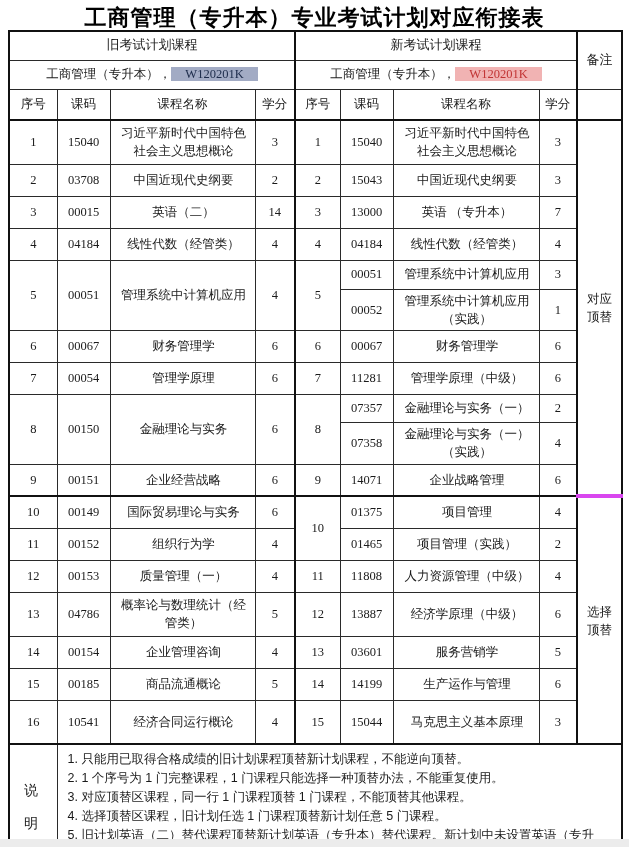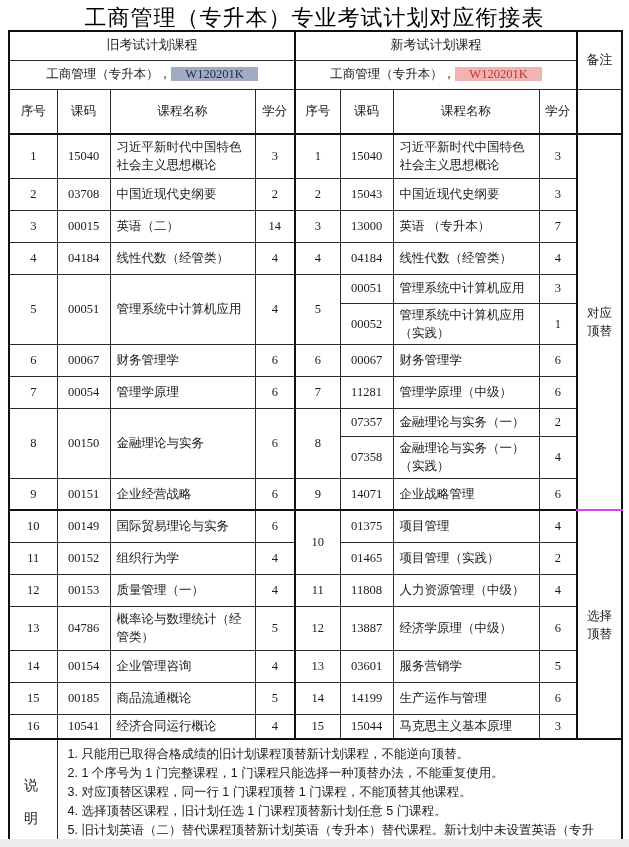--- a/index.html
+++ b/index.html
@@ -3,38 +3,38 @@
 <meta charset="utf-8">
 <style>
   * { box-sizing: border-box; }
   html,body { margin:0; padding:0; }
   body {
     width:629px; height:847px; background:#ffffff; position:relative;
     font-family:"Liberation Serif","DejaVu Serif",serif; color:#1a1a1a;
     overflow:hidden;
   }
   .page-title {
-    text-align:center; font-size:22px; font-weight:400; letter-spacing:1px;
+    text-align:center; font-size:22px; font-weight:700; letter-spacing:1px;
     padding-top:3px; height:30px; color:#000;
   }
   table.main {
     border-collapse:collapse; table-layout:fixed;
     width:613px; margin:0 0 0 8px;
     border:2px solid #111;
   }
   td {
     border:1px solid #2a2a2a; font-size:12.5px; text-align:center;
     vertical-align:middle; padding:2px 3px; line-height:1.45;
     overflow:hidden;
   }
-  td.name { text-align:left; padding-left:6px; padding-right:4px; }
+  td.name { text-align:center; padding-left:6px; padding-right:4px; }
   td.sec-h { font-size:13px;margin-top:15px; }
   td.mid { border-left:2px solid #111; }
   td.remark { border-left:2px solid #111; }
-  td.thick-b { border-bottom:2px solid #d946ef; }
+  td.thick-b { border-bottom:4px solid #d946ef; }
   tr.thick-b-row td { border-bottom:2px solid #111; }
   .hl { padding:0 14px; }
   .hl-old { background:#a2abc4; color:#1c2b4a; }
   .hl-new { background:#f1b3b3; color:#c13434; }
   td.notes-label {
     border-top:2px solid #111; font-size:14px;
     font-family:"Liberation Sans","DejaVu Sans",sans-serif;
     padding:0 14px; line-height:2.4; word-break:break-all; letter-spacing:8px;
   }
   td.notes-body {
@@ -70,21 +70,21 @@
     <td colspan="4" class="sec-h">旧考试计划课程</td>
     <td colspan="4" class="sec-h mid">新考试计划课程</td>
     <td rowspan="2" class="remark sec-h">备注</td>
   </tr>
 
   <tr style="height:29px">
     <td colspan="4"><span>工商管理（专升本），</span><span class="hl hl-old">W120201K</span></td>
     <td colspan="4" class="mid"><span>工商管理（专升本），</span><span class="hl hl-new">W120201K</span></td>
   </tr>
 
-  <tr style="height:45px" class="thick-b-row">
+  <tr style="height:31px" class="thick-b-row">
     <td>序号</td>
     <td>课码</td>
     <td>课程名称</td>
     <td>学分</td>
     <td class="mid">序号</td>
     <td>课码</td>
     <td>课程名称</td>
     <td>学分</td>
     <td class="remark"></td>
   </tr>
@@ -260,21 +260,21 @@
     <td>15</td>
     <td>00185</td>
     <td class="name">商品流通概论</td>
     <td>5</td>
     <td class="mid">14</td>
     <td>14199</td>
     <td class="name">生产运作与管理</td>
     <td>6</td>
   </tr>
 
-  <tr style="height:25px">
+  <tr style="height:44px">
     <td>16</td>
     <td>10541</td>
     <td class="name">经济合同运行概论</td>
     <td>4</td>
     <td class="mid">15</td>
     <td>15044</td>
     <td class="name">马克思主义基本原理</td>
     <td>3</td>
   </tr>
 

